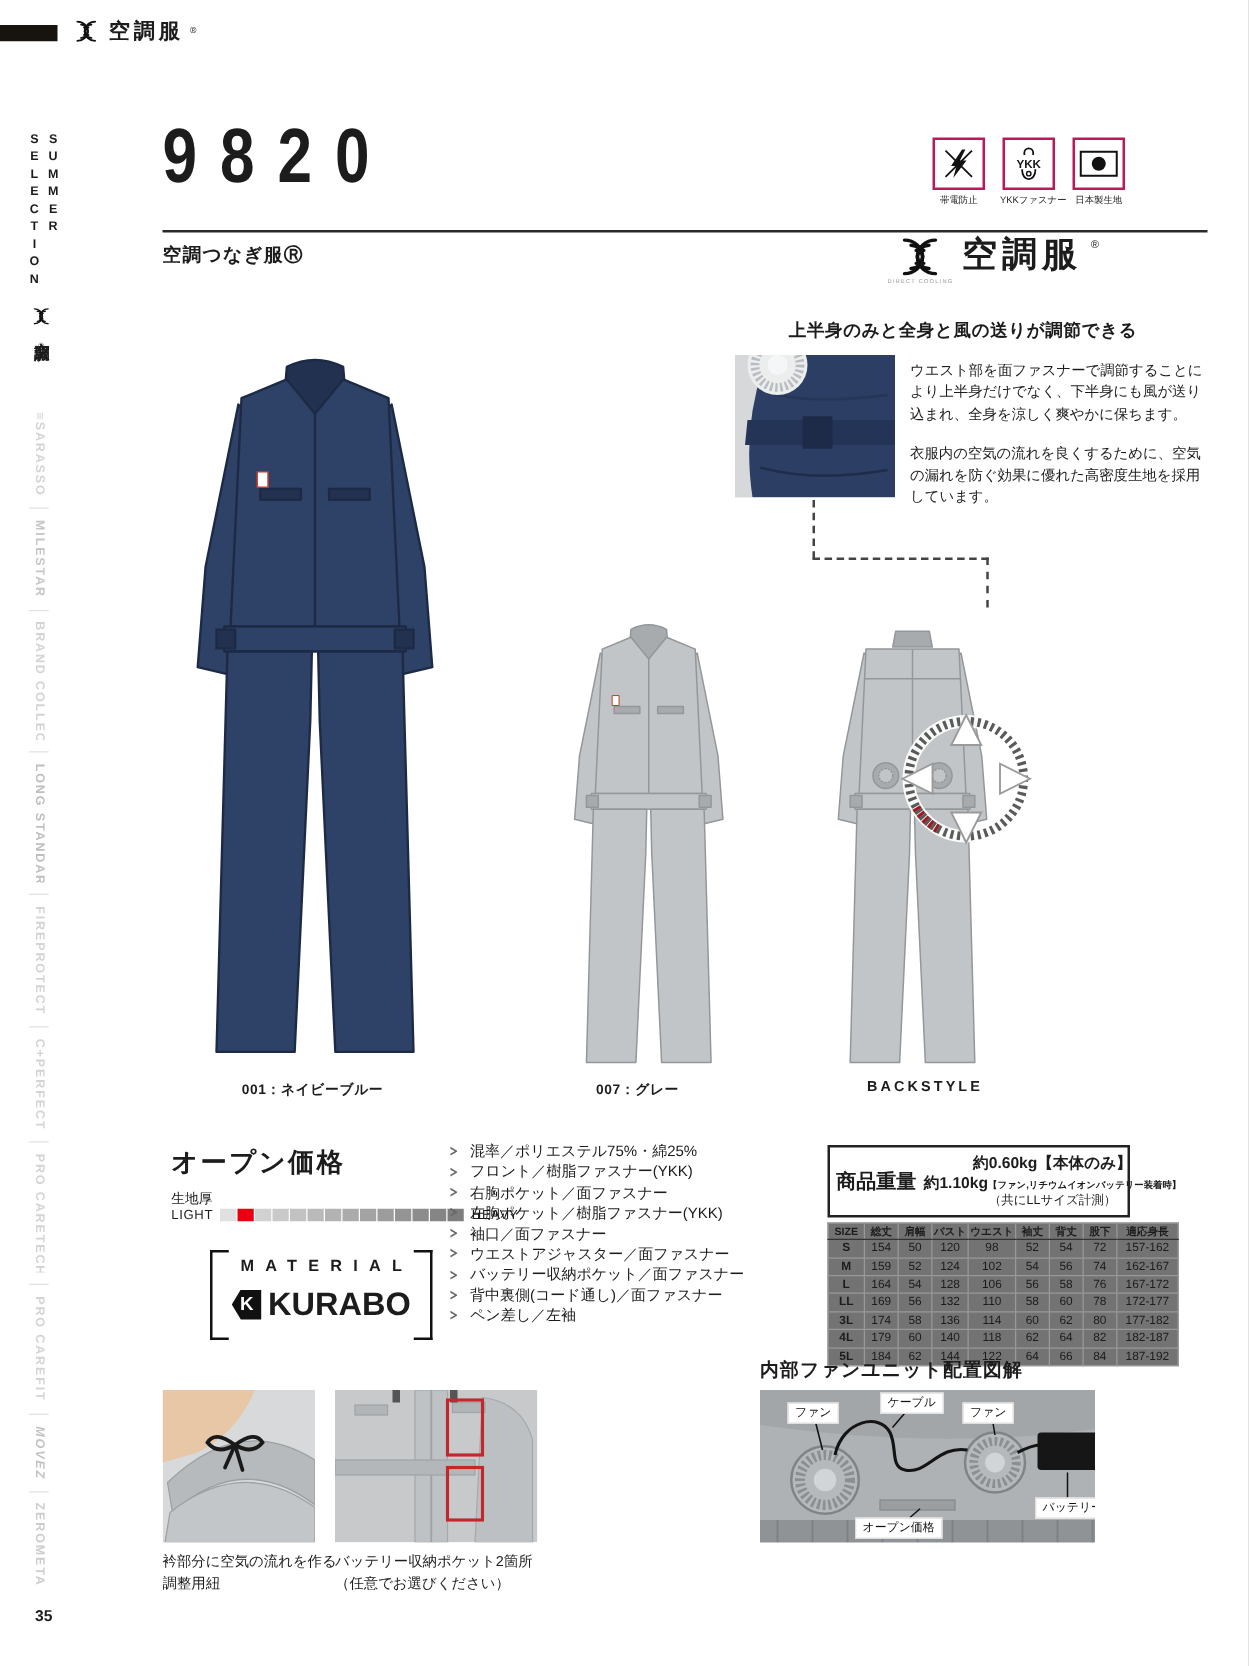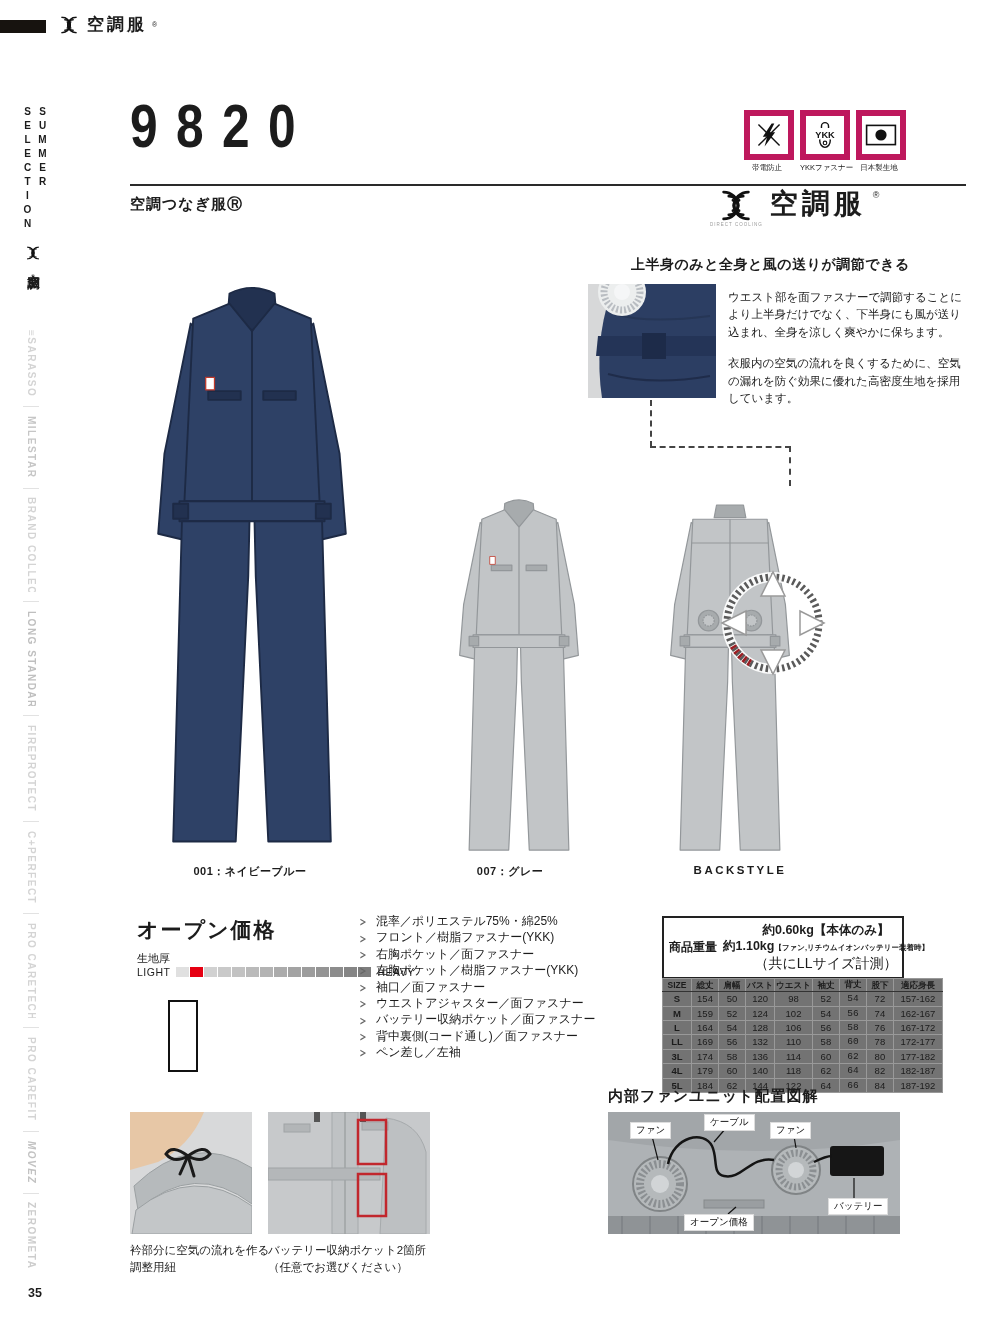--- a/index.html
+++ b/index.html
@@ -26,21 +26,21 @@
          color:#d4d4d4;letter-spacing:1.5px;white-space:nowrap;max-height:95px;overflow:hidden;}
   .brand.b1{color:#c6c6c6;} .brand.b3{color:#bfbfbf;}
   .brand.b8{color:#c2c2c2;font-style:italic;} .brand.b9{color:#cdcdcd;}
   .brand-sep{width:16px;height:1px;background:#e2e2e2;}
 
   
   .product-code{left:130px;top:90px;font-size:54px;font-weight:bold;letter-spacing:20px;
                 transform:scale(.92,1.14);transform-origin:left top;}
   .cert-row{left:744px;top:110px;display:flex;gap:10px;}
   .cert{width:46px;text-align:center;}
-  .cert-box{width:38px;height:38px;border:6px solid #be185d;margin:0 auto;display:flex;align-items:center;justify-content:center;background:#fff;}
+  .cert-box{width:38px;height:38px;border:2px solid #be185d;margin:0 auto;display:flex;align-items:center;justify-content:center;background:#fff;}
   .cert-label{font-size:7.5px;margin-top:3px;white-space:nowrap;}
   .title-rule{left:130px;top:184px;width:836px;height:2px;background:#2a2a2a;}
   .product-name{left:130px;top:195px;font-size:15px;font-weight:bold;letter-spacing:1px;}
   .big-logo{left:710px;top:190px;display:flex;align-items:flex-start;gap:7px;}
   .big-logo .icon-col{display:flex;flex-direction:column;align-items:center;}
   .big-logo .sub{font-size:4.5px;letter-spacing:1px;color:#9a9a9a;margin-top:1px;}
   .big-logo .t{font-size:28px;font-weight:bold;letter-spacing:4px;line-height:1;}
   .big-logo sup{font-size:9px;}
 
   
@@ -81,38 +81,38 @@
   .kurabo-text{font-size:26px;font-weight:bold;}
 
   
   .spec-list{left:358px;top:915px;list-style:none;margin:0;padding:0;}
   .spec-list li{display:flex;gap:8px;font-size:12px;line-height:1.16;margin-bottom:2.5px;align-items:center;}
   .chev{color:#666;font-weight:bold;font-size:10px;transform:scaleY(1.35);}
 
   
   .weight-box{left:662px;top:916px;width:242px;border:2px solid #222;box-sizing:border-box;
               display:flex;align-items:center;gap:6px;padding:5px 5px;background:#fff;}
-  .wb-label{font-size:12px;font-weight:bold;white-space:nowrap;}
+  .wb-label{font-size:16px;font-weight:bold;white-space:nowrap;}
   .wb-lines{flex:1;text-align:center;}
   .wb1,.wb2{font-size:12.5px;font-weight:bold;line-height:1.25;white-space:nowrap;}
   .wb2 small{font-size:7.5px;font-weight:bold;}
-  .wb3{font-size:14px;line-height:1.3;}
+  .wb3{font-size:10px;line-height:1.3;}
 
   
   .size-table{left:662px;top:978px;border-collapse:collapse;background:#737373;}
   .size-table th,.size-table td{border:1px solid #999;font-size:9.5px;text-align:center;padding:1px 1px;line-height:1.2;}
   .size-table th{font-size:8.5px;white-space:nowrap;border-bottom:1.5px solid #333;}
   .size-table{border:1.5px solid #333;}
   .size-table td:first-child{font-weight:bold;}
   .c0{width:26px;} .c1{width:24px;} .c2{width:24px;} .c3{width:26px;} .c4{width:30px;}
-  .c5{width:24px;} .c6{width:24px;font-family:Liberation Mono, monospace;} .c7{width:24px;} .c8{width:46px;}
+  .c5{width:24px;} .c6{width:24px;} .c7{width:24px;} .c8{width:46px;}
 
   
   .fan-heading{left:608px;top:1087px;font-size:15px;font-weight:bold;letter-spacing:1px;}
-  .fan-photo{left:608px;top:1112px;width:292px;height:122px;overflow:hidden;background:#aeb2b5;}
+  .fan-photo{left:608px;top:1112px;width:268px;height:122px;overflow:hidden;background:#aeb2b5;}
   .chip{position:absolute;background:#fff;font-size:9.5px;padding:1px 5px;border:1px solid #ddd;white-space:nowrap;color:#111;}
   .chip-fan-left{left:22px;top:10px;} .chip-cable{left:96px;top:2px;} .chip-fan-right{left:162px;top:10px;}
   .chip-battery{left:220px;top:86px;} .chip-velcro{left:76px;top:102px;}
   .fan-caption{left:608px;top:1240px;width:312px;font-size:11.5px;line-height:1.5;}
 
   
   .photo1{left:130px;top:1112px;width:122px;height:122px;overflow:hidden;}
   .caption1{left:130px;top:1242px;width:142px;font-size:11.5px;line-height:1.5;}
   .photo2{left:268px;top:1112px;width:162px;height:122px;overflow:hidden;}
   .caption2{left:268px;top:1242px;width:178px;font-size:11.5px;line-height:1.5;}
@@ -333,20 +333,27 @@
         <span class="sq" style="background: rgb(156, 156, 156);"></span>
         <span class="sq" style="background: rgb(148, 148, 148);"></span>
         <span class="sq" style="background: rgb(140, 140, 140);"></span>
         <span class="sq" style="background: rgb(133, 133, 133);"></span>
         <span class="sq" style="background: rgb(125, 125, 125);"></span>
       </span>
     <span class="lh-label">HEAVY</span>
   </div>
   <div class="abs material-wrap">
     <div class="bracket-l"></div>
+    <div class="material-center">
+      <div class="material-word">MATERIAL</div>
+      <div class="kurabo">
+        <span class="kurabo-icon">K</span>
+        <span class="kurabo-text">KURABO</span>
+      </div>
+    </div>
     <div class="bracket-r"></div>
   </div>
 
   <ul class="abs spec-list">
       <li>
         <span class="chev">＞</span>
         <span>混率／ポリエステル75%・綿25%</span>
       </li>
       <li>
         <span class="chev">＞</span>

